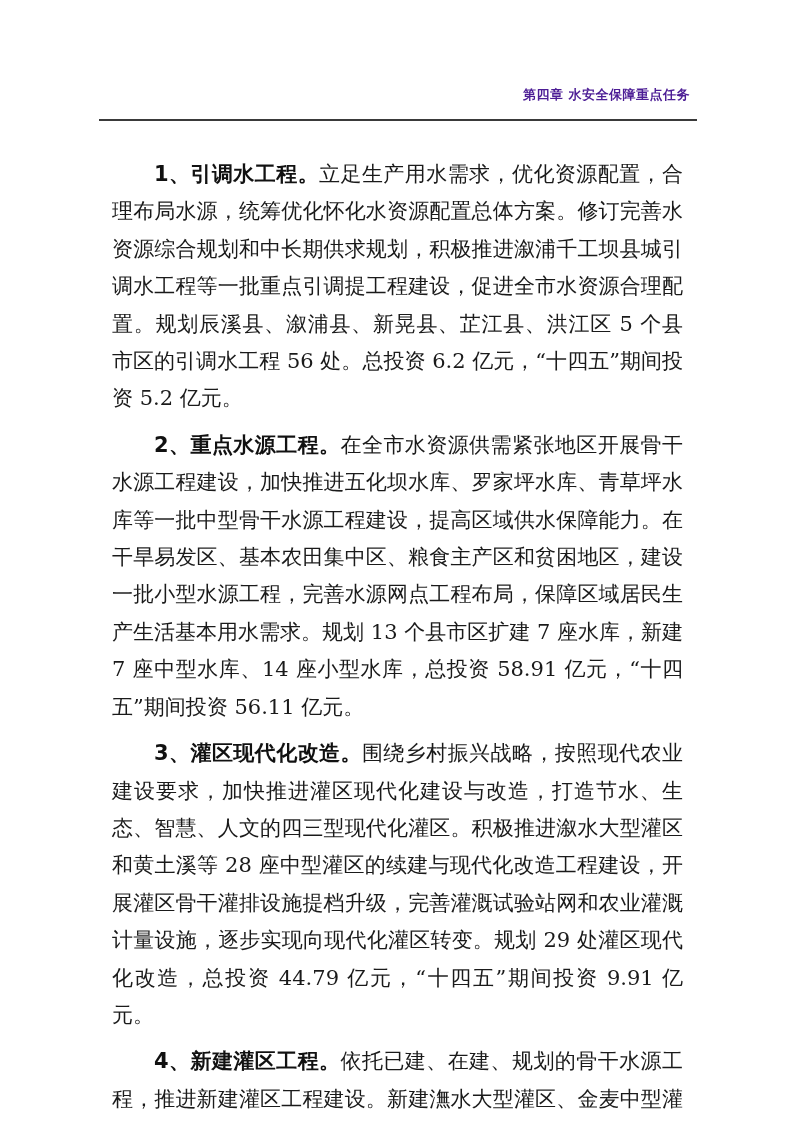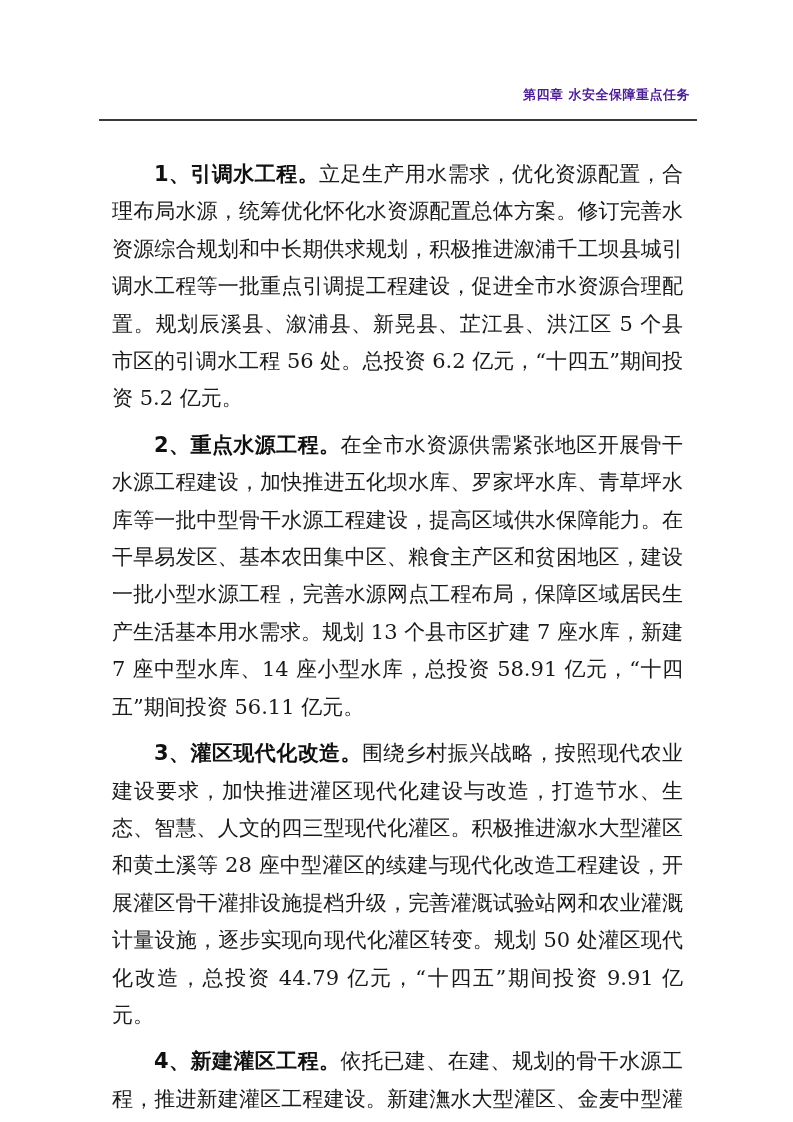--- a/index.html
+++ b/index.html
@@ -76,21 +76,21 @@
   <div class="running-head">第四章 水安全保障重点任务</div>
 
   <div class="divider"></div>
 
   <div class="content">
 
     <p class="para"><span class="para-title">1、引调水工程。</span><span class="para-body">立足生产用水需求，优化资源配置，合理布局水源，统筹优化怀化水资源配置总体方案。修订完善水资源综合规划和中长期供求规划，积极推进溆浦千工坝县城引调水工程等一批重点引调提工程建设，促进全市水资源合理配置。规划辰溪县、溆浦县、新晃县、芷江县、洪江区 5 个县市区的引调水工程 56 处。总投资 6.2 亿元，“十四五”期间投资 5.2 亿元。</span></p>
 
     <p class="para"><span class="para-title">2、重点水源工程。</span><span class="para-body">在全市水资源供需紧张地区开展骨干水源工程建设，加快推进五化坝水库、罗家坪水库、青草坪水库等一批中型骨干水源工程建设，提高区域供水保障能力。在干旱易发区、基本农田集中区、粮食主产区和贫困地区，建设一批小型水源工程，完善水源网点工程布局，保障区域居民生产生活基本用水需求。规划 13 个县市区扩建 7 座水库，新建 7 座中型水库、14 座小型水库，总投资 58.91 亿元，“十四五”期间投资 56.11 亿元。</span></p>
 
-    <p class="para"><span class="para-title">3、灌区现代化改造。</span><span class="para-body">围绕乡村振兴战略，按照现代农业建设要求，加快推进灌区现代化建设与改造，打造节水、生态、智慧、人文的四三型现代化灌区。积极推进溆水大型灌区和黄土溪等 28 座中型灌区的续建与现代化改造工程建设，开展灌区骨干灌排设施提档升级，完善灌溉试验站网和农业灌溉计量设施，逐步实现向现代化灌区转变。规划 50 处灌区现代化改造，总投资 44.79 亿元，“十四五”期间投资 9.91 亿元。</span></p>
+    <p class="para"><span class="para-title">3、灌区现代化改造。</span><span class="para-body">围绕乡村振兴战略，按照现代农业建设要求，加快推进灌区现代化建设与改造，打造节水、生态、智慧、人文的四三型现代化灌区。积极推进溆水大型灌区和黄土溪等 28 座中型灌区的续建与现代化改造工程建设，开展灌区骨干灌排设施提档升级，完善灌溉试验站网和农业灌溉计量设施，逐步实现向现代化灌区转变。规划 29 处灌区现代化改造，总投资 44.79 亿元，“十四五”期间投资 9.91 亿元。</span></p>
 
     <p class="para"><span class="para-title">4、新建灌区工程。</span><span class="para-body">依托已建、在建、规划的骨干水源工程，推进新建灌区工程建设。新建潕水大型灌区、金麦中型灌区，按</span></p>
 
   </div>
 
   <div class="page-number">38</div>
 
 </div>
 
 </body></html>

